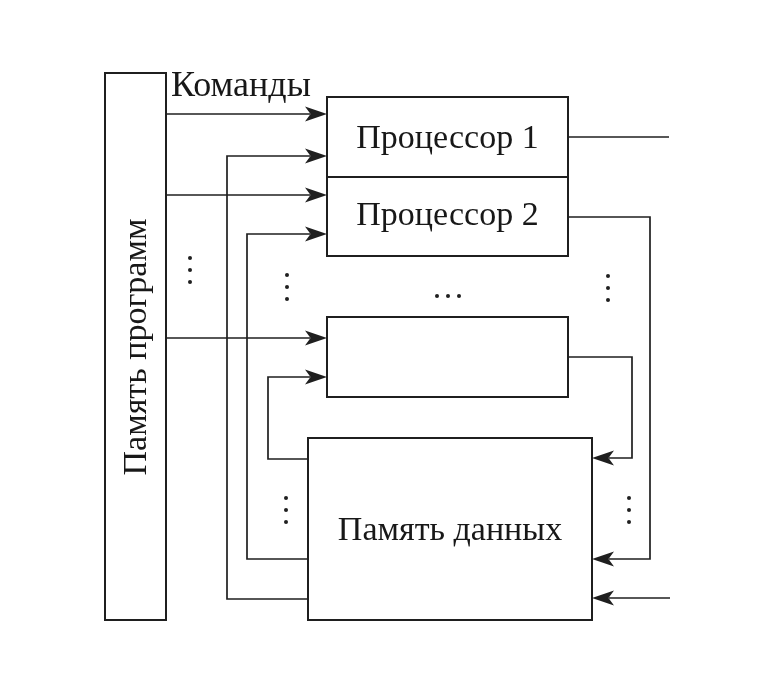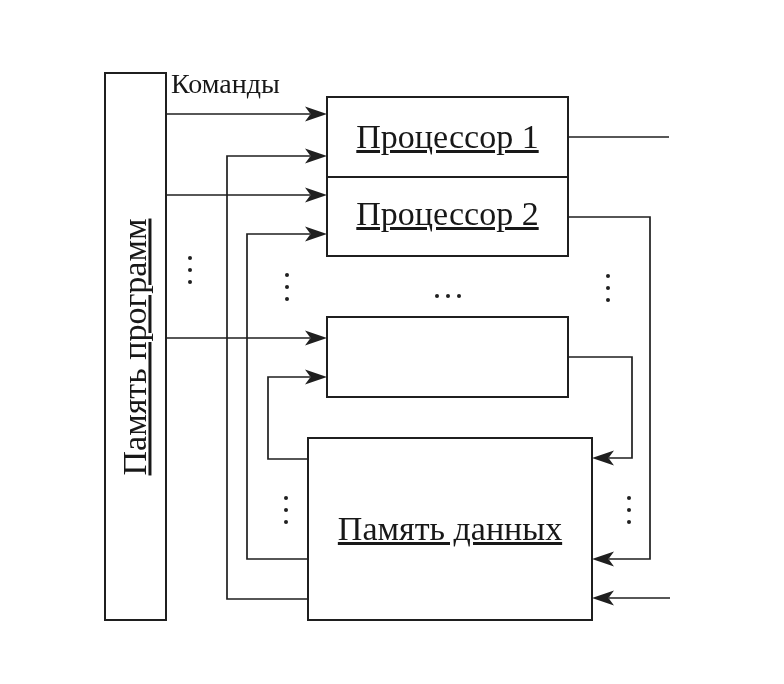--- a/index.html
+++ b/index.html
@@ -23,32 +23,31 @@
   .lbl {
     position: absolute;
     display: flex;
     align-items: center;
     justify-content: center;
     font-size: 34px;
     line-height: 1;
     color: #181818;
     white-space: nowrap;
     pointer-events: none;
-    text-decoration: underline;
   }
   .lbl .vtext {
     transform: rotate(-90deg);
     white-space: nowrap;
   }
   .var-n {
     font-style: italic;
   }
   .free-label {
     position: absolute;
-    font-size: 28px;
+    font-size: 36px;
     line-height: 34px;
     color: #181818;
     white-space: nowrap;
   }
   .vdots {
     position: absolute;
     display: flex;
     flex-direction: column;
     gap: 8px;
   }

